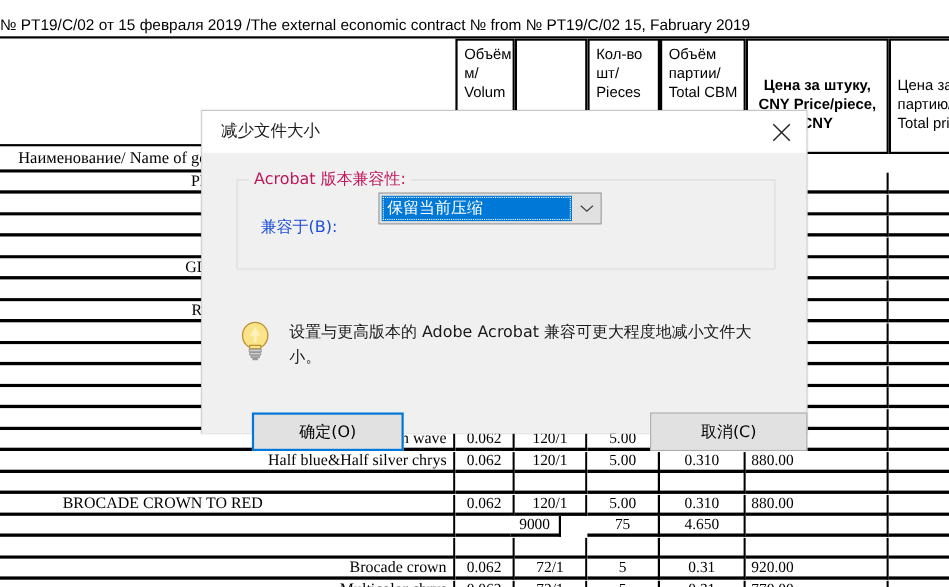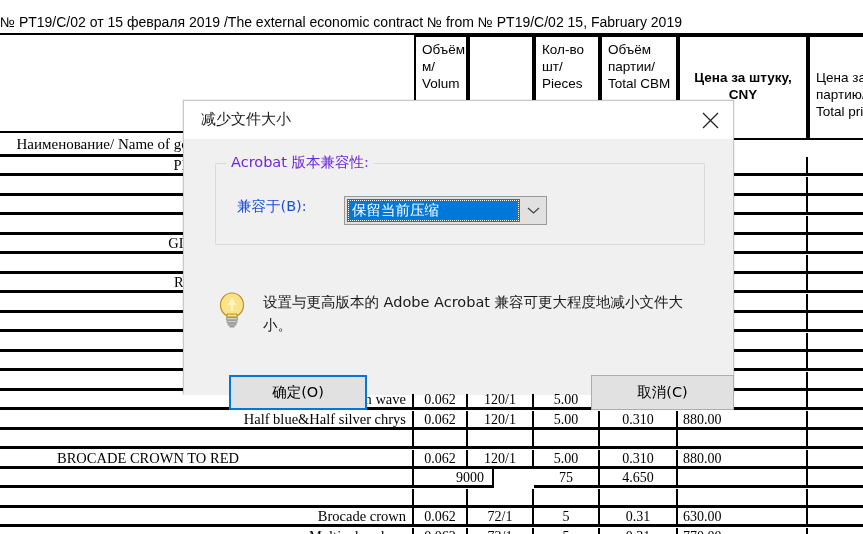--- a/index.html
+++ b/index.html
@@ -165,32 +165,32 @@
     border: 1px solid #dadada;
     border-radius: 1px;
   }
   .groupbox-legend {
     position: absolute;
     left: 10px; top: -11px;
     background: #f0f0f0;
     padding: 0 5px;
     font-family: "DejaVu Sans", "Liberation Sans", sans-serif;
     font-size: 14.5px;
-    color: #6d28d9;
+    color: #be185d;
   }
   .field-label {
     position: absolute;
     left: 21px; top: 33px;
     font-family: "DejaVu Sans", "Liberation Sans", sans-serif;
     font-size: 14.5px;
     color: #1d4ed8;
   }
   .combo {
     position: absolute;
-    left: 128px; top: 32px;
+    left: 128px; top: 11px;
     width: 203px; height: 29px;
     background: #e1e1e1;
     border: 1px solid #999;
     display: flex;
     align-items: stretch;
     cursor: pointer;
   }
   .combo-value {
     flex: 1;
     margin: 2px 0 2px 2px;
@@ -281,20 +281,21 @@
         <div>шт/</div>
         <div>Pieces</div>
       </div>
       <div class="hdr-cell" style="left:600px; top:0px; width:78px; height:105px;">
         <div>Объём</div>
         <div>партии/</div>
         <div>Total CBM</div>
       </div>
       <div class="hdr-cell ctr" style="left:678px; top:0px; width:130px; height:105px; padding-top:32px;font-weight:bold;">
         <div>Цена за штуку,</div>
+        <div>CNY Price/piece,</div>
         <div>CNY</div>
       </div>
       <div class="hdr-cell" style="left:808px; top:0px; width:100px; height:105px; padding-top:32px;">
         <div>Цена за</div>
         <div>партию/</div>
         <div>Total price,</div>
       </div>
     </div>
 
     <div class="name-hdr">Наименование/ Name of goods/ 商品名称</div>
@@ -441,42 +442,42 @@
         <div class="ncell " style="left: 414px; top: 449.5px; width: 54px;">0.062</div>
         <div class="ncell " style="left: 468px; top: 449.5px; width: 66px;">120/1</div>
         <div class="ncell " style="left: 534px; top: 449.5px; width: 66px;">5.00</div>
         <div class="ncell " style="left: 600px; top: 449.5px; width: 78px;">0.310</div>
         <div class="ncell l" style="left: 678px; top: 449.5px; width: 130px;">880.00</div>
         <div class="ncell r" style="left: 808px; top: 449.5px; width: 100px;">44</div>
         <div class="row" style="top: 469px;">
           <div class="nm"></div>
         </div>
         <div class="ncell " style="left: 414px; top: 469px; width: 54px;"></div>
-        <div class="ncell " style="left: 448px; top: 469px; width: 46px;">9000</div>
+        <div class="ncell " style="left: 464px; top: 469px; width: 46px;">9000</div>
         <div class="ncell " style="left: 534px; top: 469px; width: 66px;">75</div>
         <div class="ncell " style="left: 600px; top: 469px; width: 78px;">4.650</div>
         <div class="ncell l" style="left: 678px; top: 469px; width: 130px;"></div>
         <div class="ncell r" style="left: 808px; top: 469px; width: 100px;">6770</div>
         <div class="row" style="top: 488.5px;">
           <div class="nm"></div>
         </div>
         <div class="ncell " style="left: 414px; top: 488.5px; width: 54px;"></div>
         <div class="ncell " style="left: 468px; top: 488.5px; width: 66px;"></div>
         <div class="ncell " style="left: 534px; top: 488.5px; width: 66px;"></div>
         <div class="ncell " style="left: 600px; top: 488.5px; width: 78px;"></div>
         <div class="ncell l" style="left: 678px; top: 488.5px; width: 130px;"></div>
         <div class="ncell r" style="left: 808px; top: 488.5px; width: 100px;"></div>
         <div class="row" style="top: 508px;">
           <div class="nm">Brocade crown</div>
         </div>
         <div class="ncell " style="left: 414px; top: 508px; width: 54px;">0.062</div>
         <div class="ncell " style="left: 468px; top: 508px; width: 66px;">72/1</div>
         <div class="ncell " style="left: 534px; top: 508px; width: 66px;">5</div>
         <div class="ncell " style="left: 600px; top: 508px; width: 78px;">0.31</div>
-        <div class="ncell l" style="left: 678px; top: 508px; width: 130px;">630.00</div>
+        <div class="ncell l" style="left: 678px; top: 508px; width: 130px;">920.00</div>
         <div class="ncell r" style="left: 808px; top: 508px; width: 100px;">46</div>
         <div class="row" style="top: 527.5px;">
           <div class="nm">Multicolor chrys</div>
         </div>
         <div class="ncell " style="left: 414px; top: 527.5px; width: 54px;">0.062</div>
         <div class="ncell " style="left: 468px; top: 527.5px; width: 66px;">72/1</div>
         <div class="ncell " style="left: 534px; top: 527.5px; width: 66px;">5</div>
         <div class="ncell " style="left: 600px; top: 527.5px; width: 78px;">0.31</div>
         <div class="ncell l" style="left: 678px; top: 527.5px; width: 130px;">770.00</div>
         <div class="ncell r" style="left: 808px; top: 527.5px; width: 100px;">39</div>

